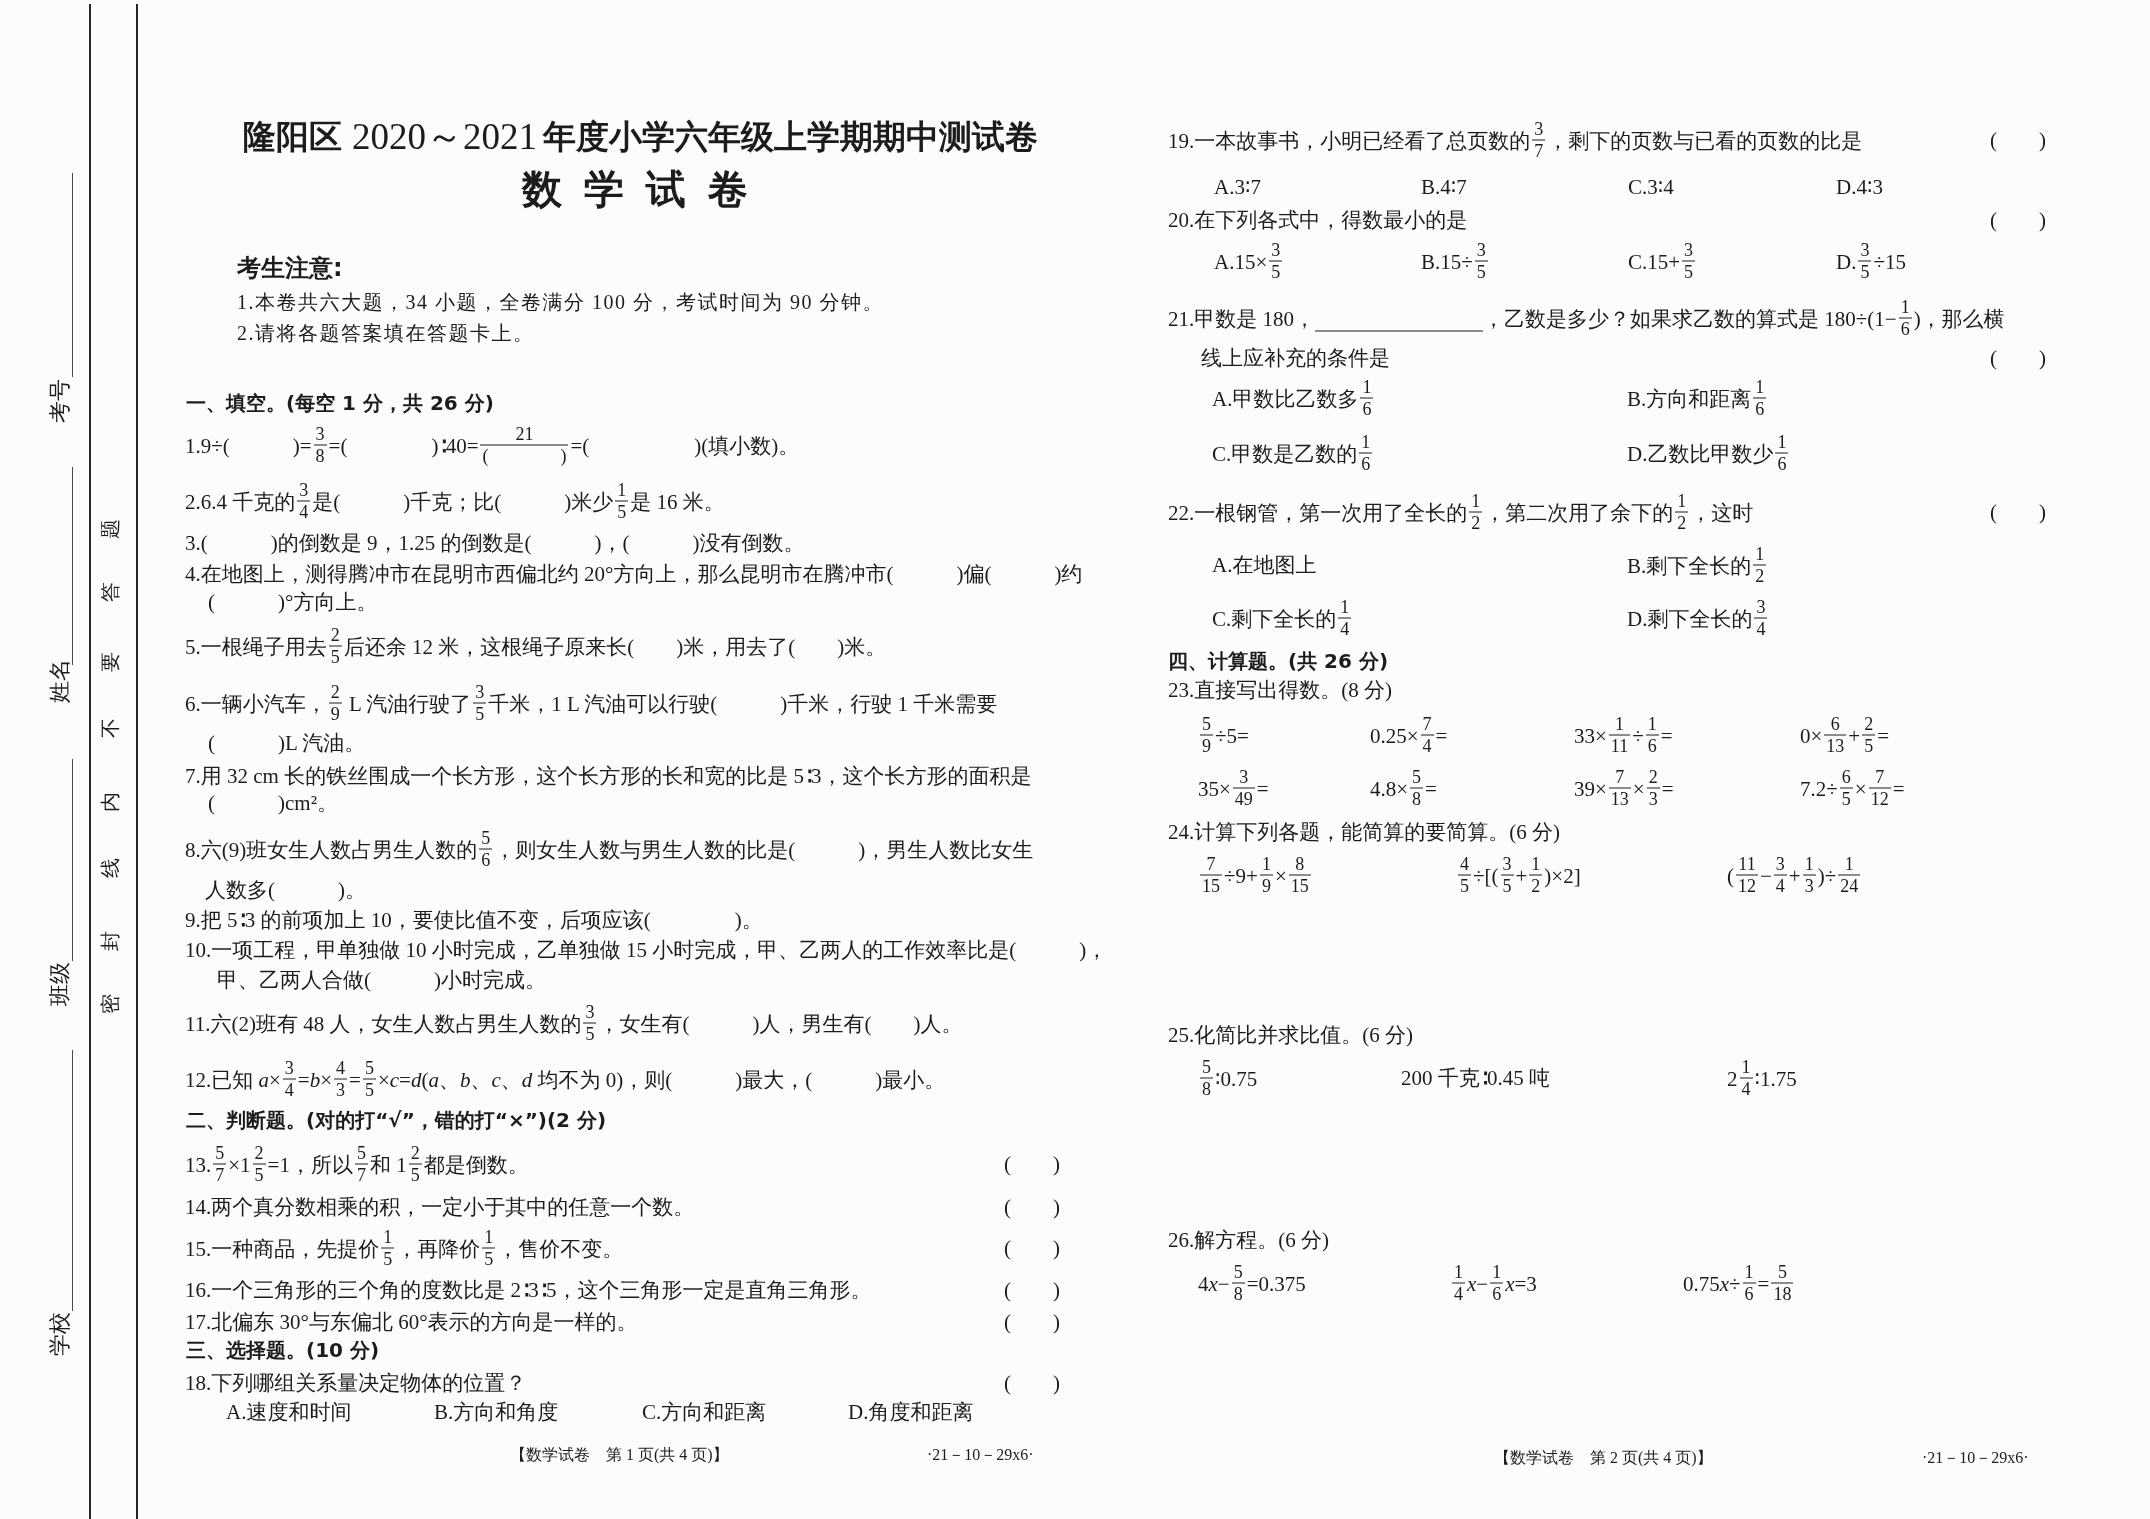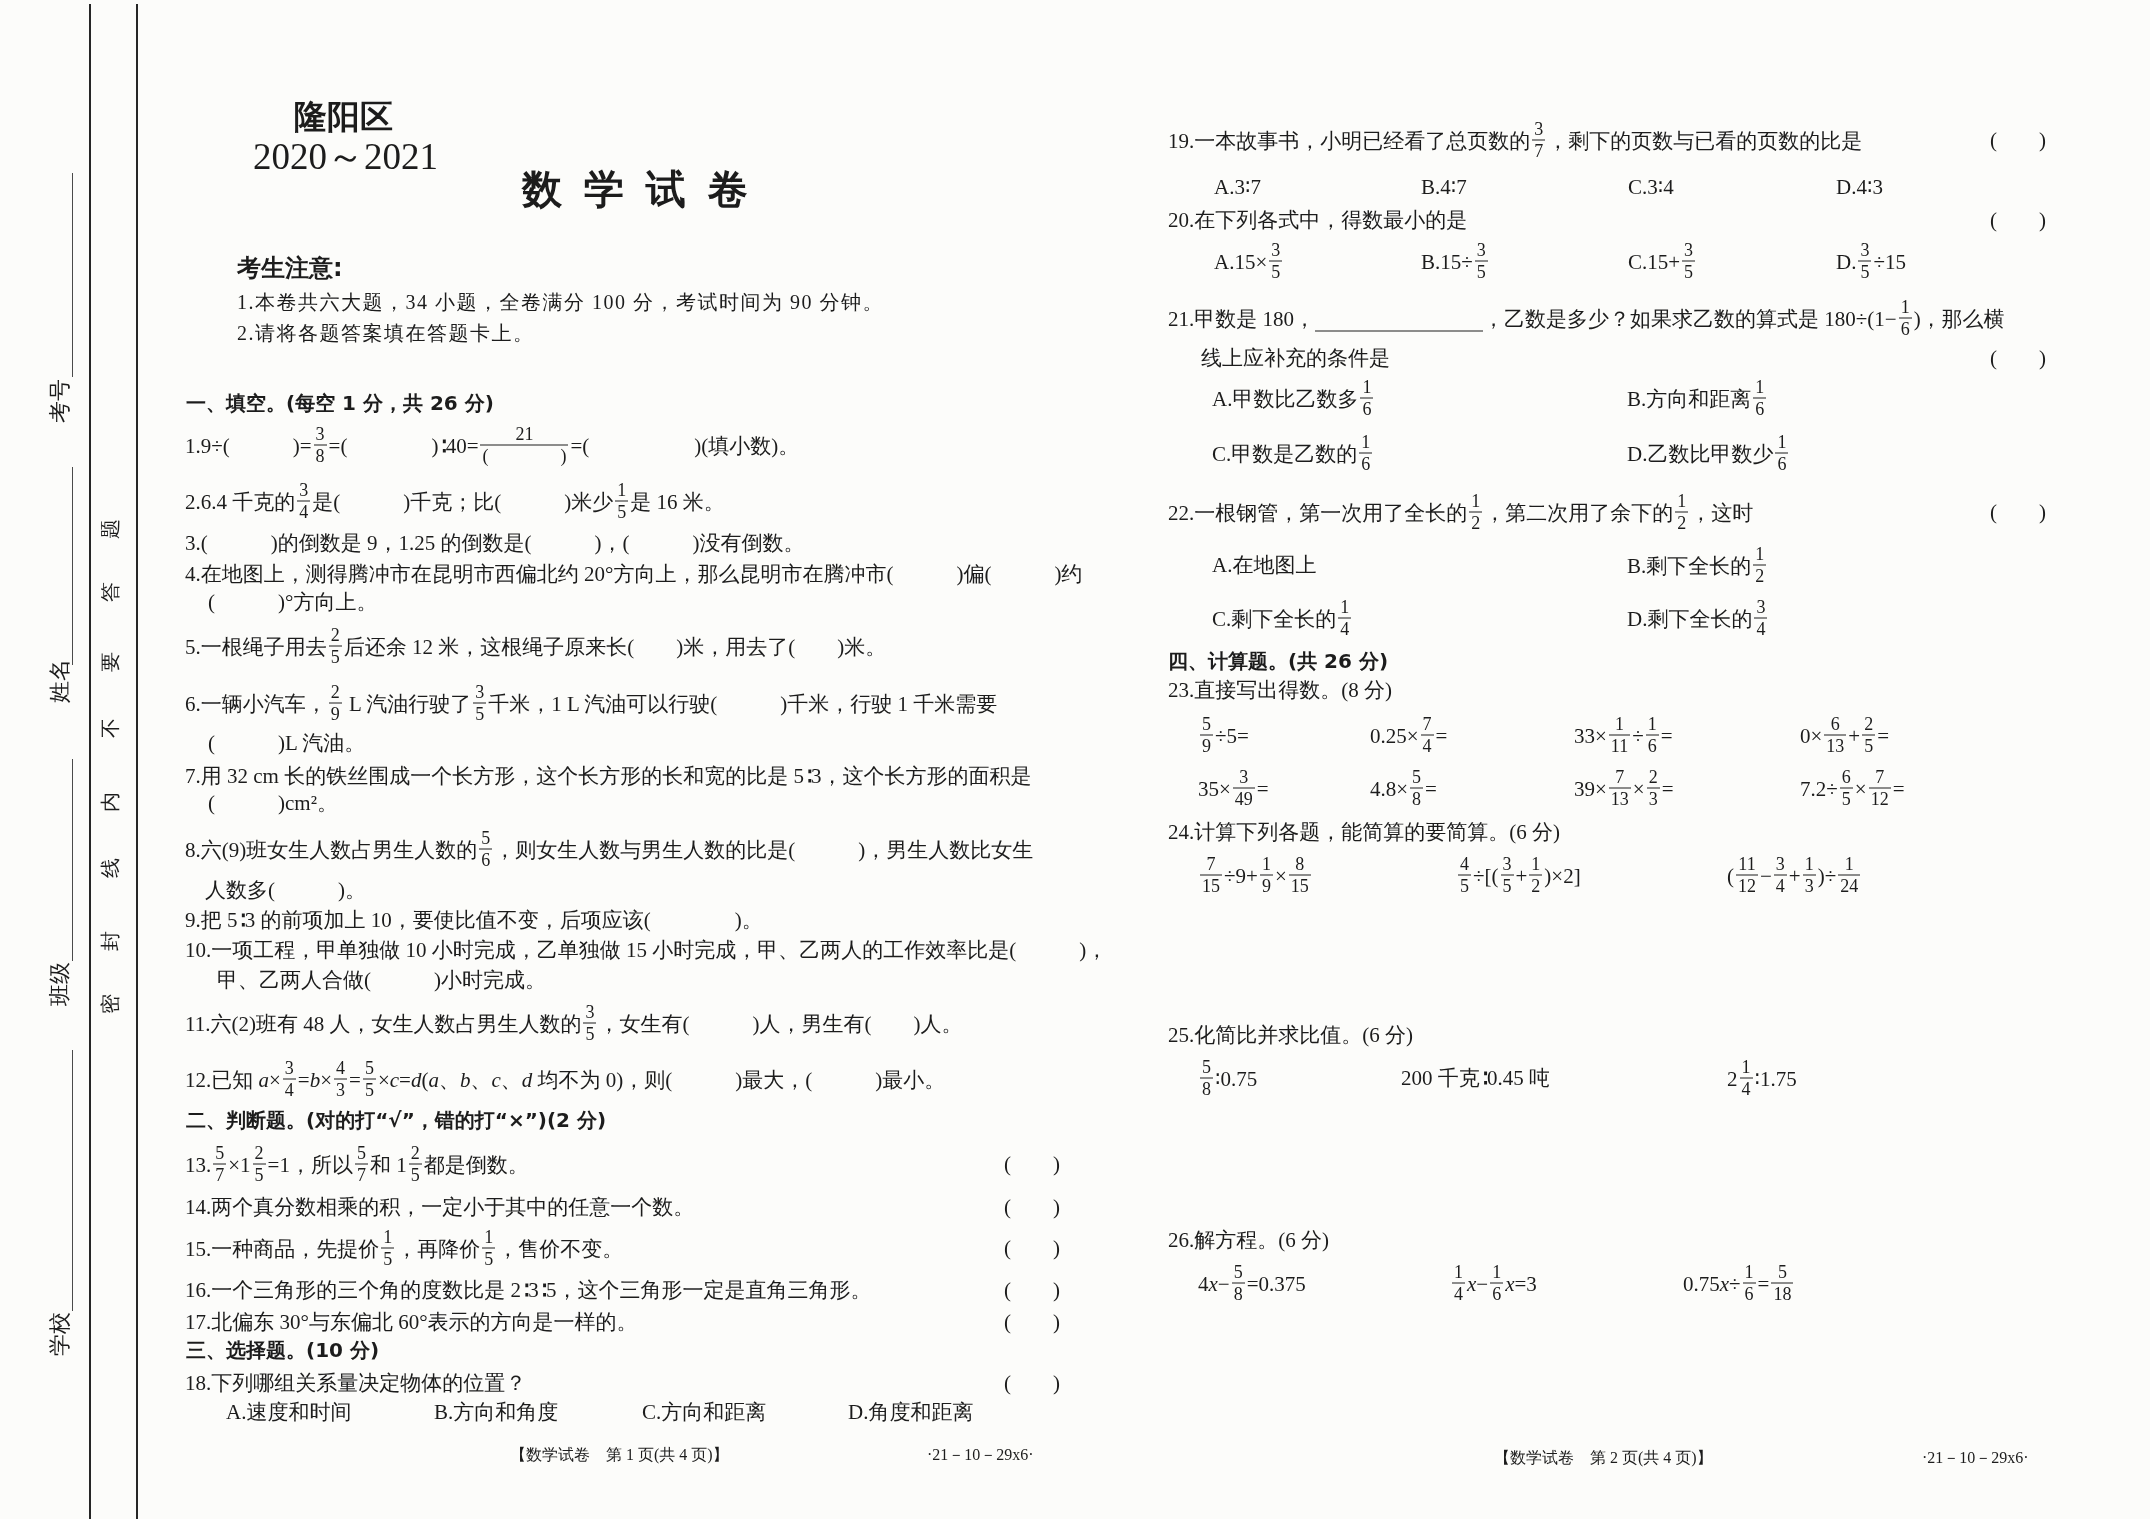--- a/index.html
+++ b/index.html
@@ -26,21 +26,21 @@
     display:inline-flex; flex-direction:column; align-items:center;
     font-size:18px; line-height:19px; margin:0 2px; white-space:pre;
   }
   .frac .num { padding:0 2px 1px; }
   .frac .den { border-top:1.3px solid #1c1c1c; padding:1px 2px 0; align-self:stretch; text-align:center; }
   .var { font-style:italic; }
   .fill { display:inline-block; border-bottom:1.5px solid #1c1c1c; line-height:20px; transform:translateY(3px); white-space:pre; }
 
   .hd { font-family:"DejaVu Sans","Liberation Sans",sans-serif; font-weight:bold; font-size:20px; }
   .note { font-size:20px; letter-spacing:1.5px; }
-  .title { font-family:"DejaVu Sans","Liberation Sans",sans-serif; font-weight:bold; font-size:33px; line-height:40px;flex-direction:column; }
+  .title { font-family:"DejaVu Sans","Liberation Sans",sans-serif; font-weight:bold; font-size:33px; line-height:40px; }
   .title .years { font-family:"Liberation Serif","DejaVu Serif",serif; font-weight:normal; font-size:37px; margin:0 6px 0 10px; }
   .subtitle { font-family:"DejaVu Sans","Liberation Sans",sans-serif; font-weight:bold; font-size:40px; line-height:46px; letter-spacing:4px; }
   .ans { position:absolute; transform:translateY(-50%); font-size:21px; line-height:24px; white-space:pre; }
   .foot { font-size:16px; line-height:20px; }
 </style>
 </head>
 <body>
 
 <div>
   <div class="rule" style="left:89px"></div>
@@ -62,20 +62,21 @@
   <div class="vchar" style="left:110px;top:728px">不</div>
   <div class="vchar" style="left:110px;top:662px">要</div>
   <div class="vchar" style="left:110px;top:592px">答</div>
   <div class="vchar" style="left:110px;top:529px">题</div>
 </div>
 
 <div>
   <div class="ln title" style="top:137px;left:243px">
     <span>隆阳区</span>
     <span class="years">2020～2021</span>
+    <span>年度小学六年级上学期期中测试卷</span>
   </div>
   <div class="ln subtitle" style="top:189px;left:522px">数 学 试 卷</div>
 
   <div class="ln hd" style="top:268px;left:237px;font-size:24px">考生注意:</div>
   <div class="ln note" style="top:302px;left:237px">1.本卷共六大题，34 小题，全卷满分 100 分，考试时间为 90 分钟。</div>
   <div class="ln note" style="top:333px;left:237px">2.请将各题答案填在答题卡上。</div>
 
   <div class="ln hd" style="top:403px;left:186px">一、填空。(每空 1 分，共 26 分)</div>
   <div class="ln" style="top:445px;left:185px"><span class="t">1.9÷(　　　)=</span><span class="frac"><span class="num">3</span><span class="den">8</span></span><span class="t">=(　　　　)∶40=</span><span class="frac"><span class="num">21</span><span class="den">(　　　　)</span></span><span class="t">=(　　　　　)(填小数)。</span></div>
   <div class="ln" style="top:501px;left:185px"><span class="t">2.6.4 千克的</span><span class="frac"><span class="num">3</span><span class="den">4</span></span><span class="t">是(　　　)千克；比(　　　)米少</span><span class="frac"><span class="num">1</span><span class="den">5</span></span><span class="t">是 16 米。</span></div>

